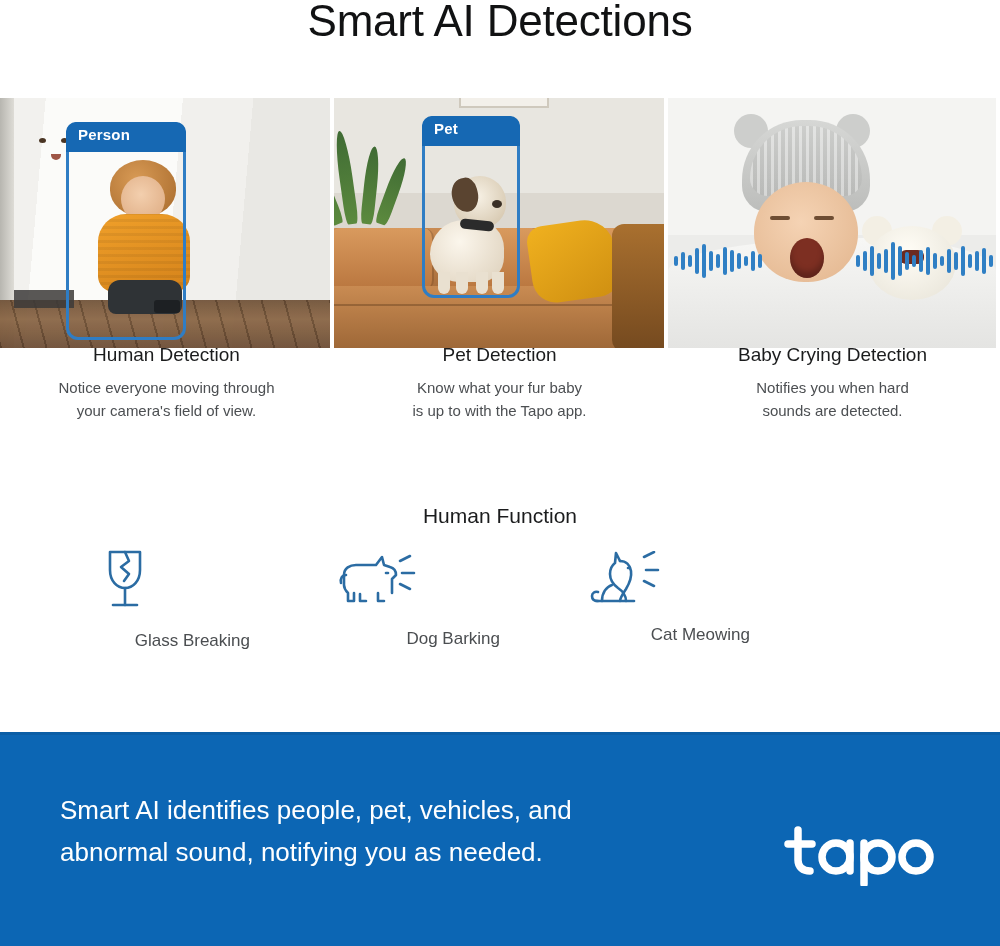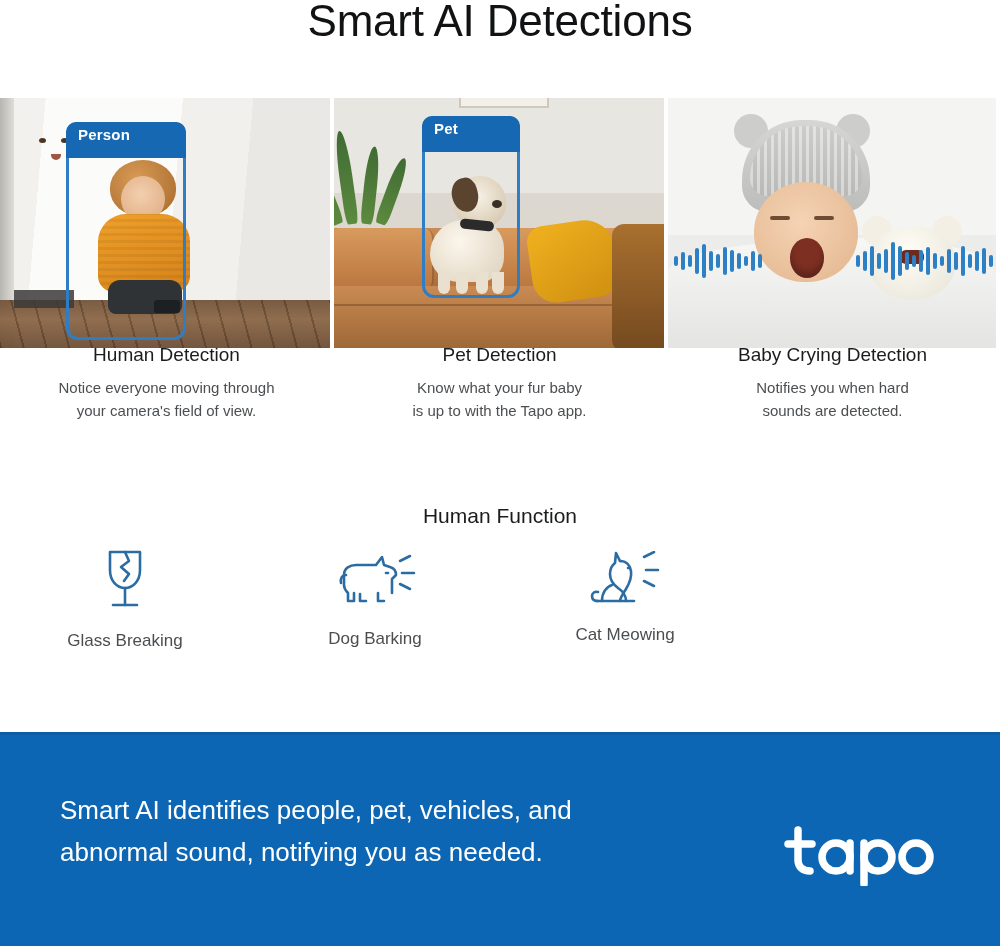--- a/index.html
+++ b/index.html
@@ -118,38 +118,38 @@
   .wave { position:absolute; top:138px; height:50px; display:flex; align-items:center; gap:3px;}
   .wave.left { left:6px; }
   .wave.right { left:188px; }
   .wave i { display:block; width:4px; border-radius:2px; background:#2f7fc4; }
 
   
   .detbox { position: absolute; border: 3px solid #2f7dc4; border-radius: 12px; }
   .detbox .lbl {
     position: absolute; left: -3px; top: -3px; width: calc(100% + 6px);
     background: #1668b3; color: #fff; font-weight: bold; font-size: 15px;
-    border-radius: 10px 10px 0 0; padding: 4px 0 15px 12px; letter-spacing: .2px;
+    border-radius: 10px 10px 0 0; padding: 4px 0 9px 12px; letter-spacing: .2px;
   }
   .detbox.person { left: 66px; top: 24px; width: 120px; height: 218px; }
   .detbox.pet { left: 88px; top: 18px; width: 98px; height: 182px; }
 
   
   .captions { position: absolute; top: 342px; left: 0; width: 1000px; display: flex; }
   .cap { width: 333px; text-align: center; }
   .cap h3 { font-size: 19px; font-weight: 400; color: #1b1c1d; line-height: 26px; margin-bottom: 8px; }
   .cap p { font-size: 15px; font-weight: 400; color: #4c4f52; line-height: 23px; }
 
   
   .beta-title {
     position: absolute; top: 504px; left: 0; width: 1000px; text-align: center;
     font-size: 21px; font-weight: 400; color: #1b1c1d;
   }
   .beta-row { position: absolute; top: 545px; left: 0; width: 1000px; display: flex; }
-  .beta-item { width: 250px; text-align: center; }
+  .beta-item { width: 250px; text-align: right; }
   .beta-ico { height: 72px; display:flex; align-items:center; justify-content:center; }
   .beta-lbl { margin-top: 8px; font-size: 17px; color: #4b4e51; font-weight: 400; }
   .beta-item.b1 .beta-lbl { margin-top: 14px; }
   .beta-item.b2 .beta-lbl { margin-top: 12px; }
 
   
   .banner { position: absolute; left: 0; top: 732px; width: 1000px; height: 214px; background: #0c66b4; }
   .banner:before { content:""; position:absolute; left:0; top:0; width:100%; height:3px; background:#0b5ea6; }
   .banner-text {
     position: absolute; left: 60px; top: 57px; width: 620px;

